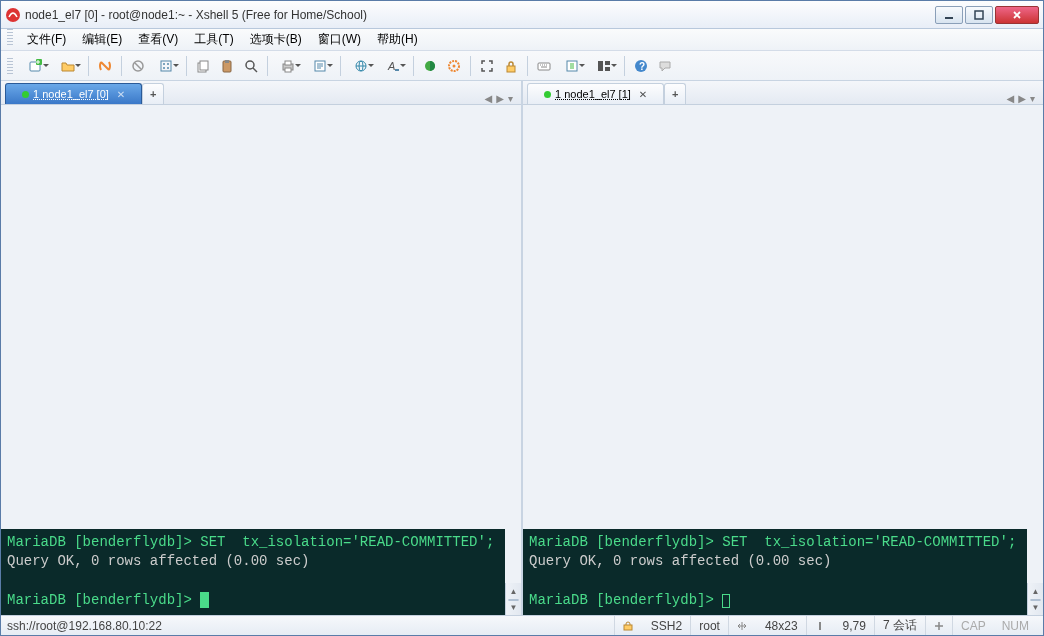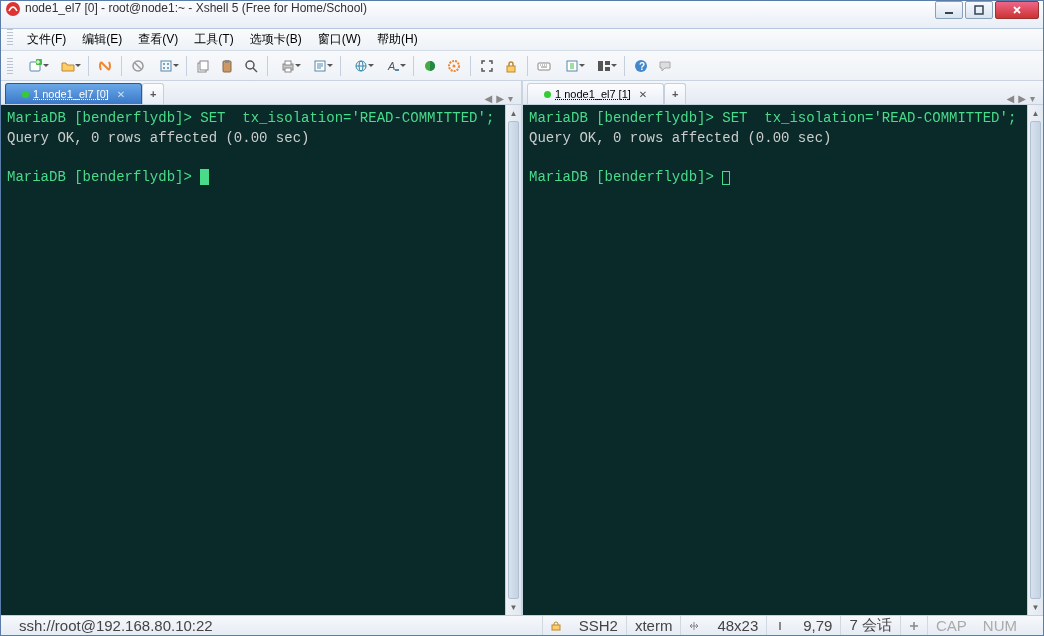--- a/index.html
+++ b/index.html
@@ -1,17 +1,17 @@
 <!DOCTYPE html>
 <html><head>
 <meta charset="utf-8">
 <style>
 * { box-sizing: border-box; margin: 0; padding: 0; }
 body { font-family: "Segoe UI", Tahoma, sans-serif; font-size: 12px; background: #fff; width: 1044px; height: 636px; overflow: hidden; display: flex; flex-direction: column; border: 1px solid #5a7ca8; }
-.titlebar { height: 28px; background: linear-gradient(to bottom, #fdfdfe, #e8eef7); display: flex; padding: 0 4px; border-bottom: 1px solid #b8c8dc; }
+.titlebar { height: 28px; background: linear-gradient(to bottom, #fdfdfe, #e8eef7); display: flex; align-items: center; padding: 0 4px; border-bottom: 1px solid #b8c8dc; }
 .titlebar-icon { width: 16px; height: 16px; margin-right: 4px; }
 .titlebar-text { flex: 1; color: #333; font-size: 12px; }
 .win-controls { display: flex; gap: 2px; }
 .win-btn { width: 28px; height: 18px; border: 1px solid #8a9fb8; border-radius: 2px; background: linear-gradient(to bottom, #f8fafd, #d8e4f0); display: flex; align-items: center; justify-content: center; cursor: pointer; font-size: 10px; }
 .win-btn.close { background: linear-gradient(to bottom, #e68, #c33); color: #fff; border-color: #933; width: 44px; }
 .menubar { height: 22px; background: linear-gradient(to bottom, #fafbfc, #eef2f7); display: flex; align-items: flex-start; padding: 0 6px; border-bottom: 1px solid #d4dce8; }
 .menubar-grip { width: 6px; height: 16px; margin-right: 6px; background: repeating-linear-gradient(to bottom, #b8c4d4 0 1px, transparent 1px 3px); }
 .menu-item { padding: 2px 8px; cursor: pointer; }
 .toolbar { height: 30px; background: linear-gradient(to bottom, #f8f9fb, #eef2f7); display: flex; align-items: center; padding: 0 6px; border-bottom: 1px solid #c8d4e2; gap: 2px; }
 .tbtn { width: 22px; height: 22px; display: flex; align-items: center; justify-content: center; border-radius: 2px; cursor: pointer; position: relative; }
@@ -23,30 +23,30 @@
 .pane + .pane { border-left: 2px solid #c8d4e2; }
 .tabbar { height: 24px; background: linear-gradient(to bottom, #f4f6fa, #e4eaf2); display: flex; align-items: flex-end; padding: 0 4px; border-bottom: 1px solid #c4d0de; position: relative; }
 .tab { height: 21px; padding: 0 16px; display: flex; align-items: center; gap: 4px; border: 1px solid #c4d0de; border-bottom: none; border-radius: 3px 3px 0 0; background: linear-gradient(to bottom, #fdfdfe, #e8eef6); font-size: 11px; cursor: pointer; }
 .tab.active { background: linear-gradient(to bottom, #6aa8e8, #3a78c8); color: #fff; border-color: #2a5a98; }
 .tab .dot { width: 7px; height: 7px; border-radius: 50%; background: #3c3; }
 .tab .lbl { text-decoration: underline dotted; }
 .tab .x { margin-left: 4px; font-size: 10px; opacity: .7; cursor: pointer; }
 .tab.add { width: 22px; justify-content: center; padding: 0; font-weight: bold; color: #555; }
 .tab-nav { margin-left: auto; display: flex; align-items: center; gap: 4px; color: #888; font-size: 10px; padding-right: 4px; }
 .tab-nav span { cursor: pointer; }
-.term-wrap { flex: 1; position: relative; display: flex; }
+.term-wrap { flex: 1; position: relative; display: flex; align-items: flex-end; }
 .term { flex: 1; background: #0a2a2a; color: #ccc; font-family: Consolas, "Courier New", monospace; font-size: 14px; line-height: 1.4; padding: 4px 6px; white-space: pre-wrap; overflow: hidden; }
 .g { color: #4adb8a; }
 .cur { background: #4adb8a; color: #0a2a2a; }
 .cur.hollow { background: transparent; border: 1px solid #4adb8a; display: inline-block; width: 8px; height: 14px; vertical-align: text-bottom; }
 .vscroll { width: 16px; background: linear-gradient(to right, #eef2f7, #e2e8f0); display: flex; flex-direction: column; border-left: 1px solid #c4d0de; }
 .vscroll .arrow { height: 16px; display: flex; align-items: center; justify-content: center; font-size: 8px; color: #666; cursor: pointer; }
 .vscroll .track { flex: 1; position: relative; }
 .vscroll .thumb { position: absolute; left: 2px; right: 2px; top: 0; height: 100%; background: linear-gradient(to right, #d8e2ee, #c4d2e2); border: 1px solid #b0c0d2; border-radius: 2px; }
-.statusbar { height: 20px; background: linear-gradient(to bottom, #f6f8fb, #e6ecf4); border-top: 1px solid #c4d0de; display: flex; align-items: center; padding: 0 18px; font-size: 15px; color: #444; }
+.statusbar { height: 20px; background: linear-gradient(to bottom, #f6f8fb, #e6ecf4); border-top: 1px solid #c4d0de; display: flex; align-items: center; padding: 0 6px; font-size: 12px; color: #444; }
 .statusbar .sp { flex: 1; }
 .statusbar .cell { padding: 0 8px; border-left: 1px solid #d0d8e2; height: 100%; display: flex; align-items: center; gap: 18px; }
 svg { display: block; }
 </style>
 </head>
 <body>
 
 <div class="titlebar">
   <svg class="titlebar-icon" viewBox="0 0 16 16">
       <circle cx="8" cy="8" r="7" fill="#d33"></circle>
@@ -289,21 +289,21 @@
 <div class="statusbar">
   <span>ssh://root@192.168.80.10:22</span>
   <span class="sp"></span>
   <span class="cell">
       <svg width="10" height="10">
         <rect x="1" y="4" width="8" height="5" fill="#fc6" stroke="#b83"></rect>
         <path d="M3 4V3a2 2 0 0 1 4 0v1" fill="none" stroke="#b83"></path>
       </svg>
       <span>SSH2</span>
     </span>
-  <span class="cell">xterm</span>
+  <span class="cell">root</span>
   <span class="cell">
       <svg width="10" height="10">
         <path d="M1 5h8M5 1v8" stroke="#888"></path>
         <path d="M1 5l2-2M1 5l2 2M9 5l-2-2M9 5l-2 2" stroke="#888"></path>
       </svg>
       <span>48x23</span>
     </span>
   <span class="cell">
       <svg width="10" height="10">
         <rect x="4" y="1" width="2" height="8" fill="#888"></rect>

